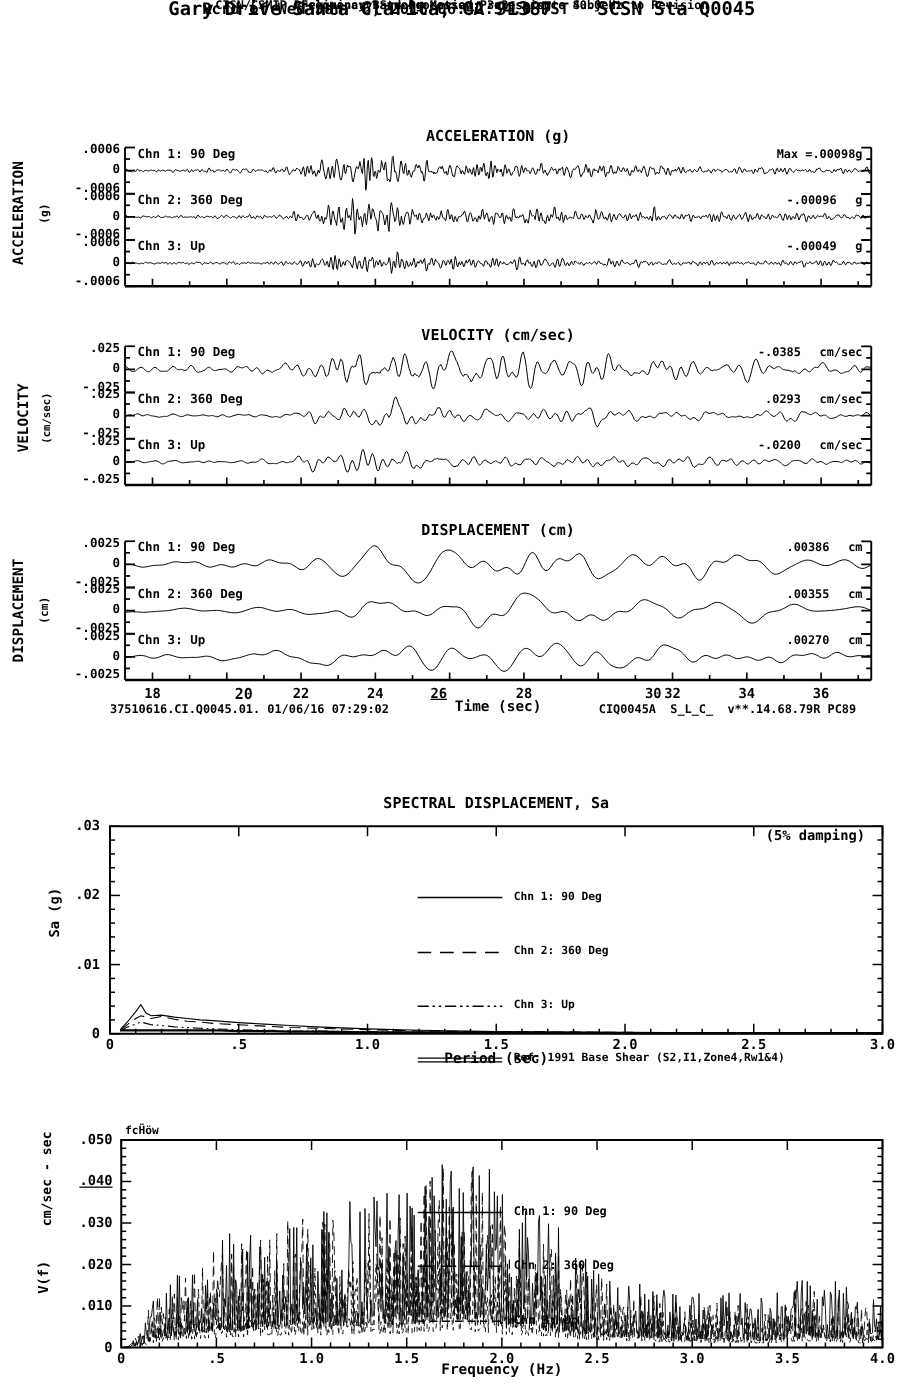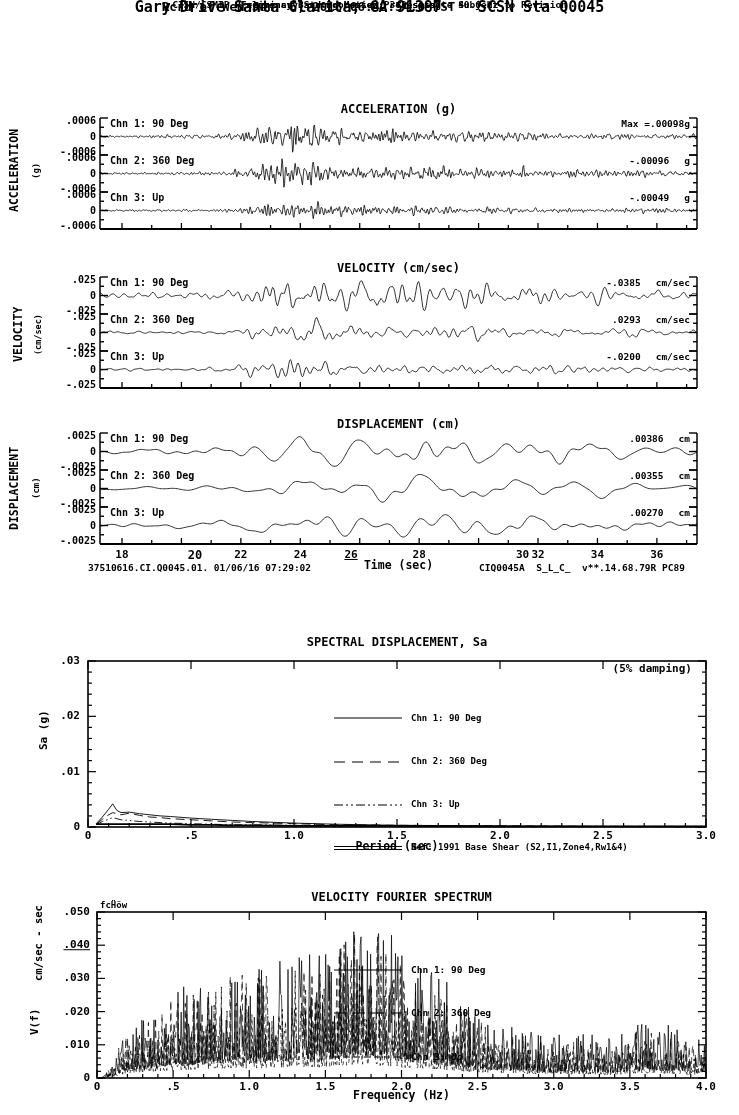--- a/index.html
+++ b/index.html
@@ -426,21 +426,20 @@
     </div>
     <div class="legend-row">
       <svg width="68" height="6">
           <line class="hline" x1="0" y1="1.5" x2="68" y2="1.5" stroke-width="1.1"></line>
           <line class="hline" x1="0" y1="4.5" x2="68" y2="4.5" stroke-width="1.1"></line>
         </svg>
       <span style="font-size:9px">Ref: 1991 Base Shear (S2,I1,Zone4,Rw1&amp;4)</span>
     </div>
   </div>
 
-  <div class="abs ctr" style="left:97px;top:891px;width:609px;font-size:12px">VELOCITY FOURIER SPECTRUM</div>
   <div class="abs" style="left:100px;top:901px;font-size:9px">fcḦöw</div>
   <div class="abs vert" style="left:33px;top:903px;height:80px;font-size:10.5px">cm/sec - sec</div>
   <div class="abs vert" style="left:29px;top:1000px;height:44px;font-size:11px">V(f)</div>
   <div class="abs ctr" style="left:97px;top:1089px;width:609px;font-size:11.5px">Frequency (Hz)</div>
   <div class="abs" style="left:334px;top:931px">
     <div class="legend-row" style="height:10.2px">
       <svg width="68" height="6">
           <line class="hline" x1="0" y1="3" x2="68" y2="3" stroke-width="1.2"></line>
         </svg>
       <span style="font-size:9.5px">Chn 1: 90 Deg</span>

